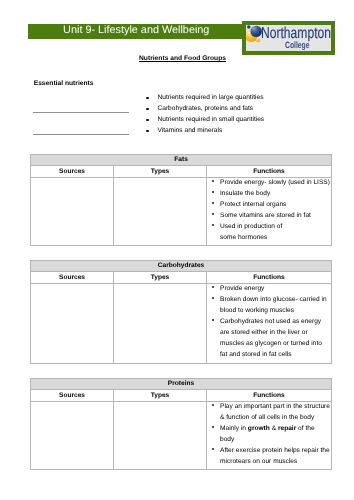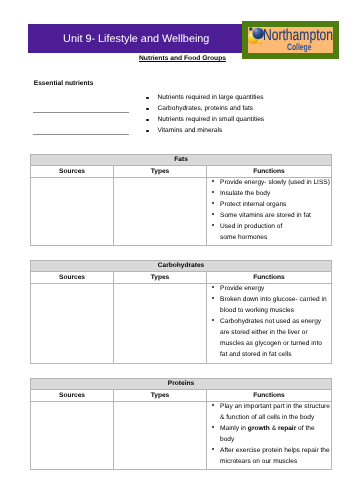--- a/index.html
+++ b/index.html
@@ -1,27 +1,27 @@
 <!DOCTYPE html>
 <html><head>
 <meta charset="utf-8">
 <title>Unit 9 - Lifestyle and Wellbeing - Nutrients and Food Groups</title>
 <style>
 html,body{margin:0;padding:0;width:354px;height:500px;background:#ffffff;overflow:hidden;}
 body{font-family:"Liberation Sans",sans-serif;color:#000000;-webkit-font-smoothing:antialiased;text-rendering:geometricPrecision;}
 .page{position:relative;width:354px;height:500px;background:#ffffff;}
 
 
-.title-bar{position:absolute;left:28px;top:24px;width:213.5px;height:29px;background:#4c1d95;
-  display:flex;align-items:center;justify-content:center;}
+.title-bar{position:absolute;left:28px;top:24px;width:213.5px;height:15px;background:#4d7c0f;
+  display:flex;justify-content:center;}
 .title-bar .t{color:#ffffff;font-size:10.85px;line-height:12px;white-space:nowrap;}
 
 
 .logo-box{position:absolute;left:241.5px;top:21px;width:85px;height:25.5px;
-  border:6px solid #4d7c0f;background:#fdba74;}
+  border:4px solid #4d7c0f;background:#e5e5e5;}
 .logo-svg{position:absolute;left:0px;top:0px;}
 .logo-main{position:absolute;left:15.2px;top:2.4px;font-size:15.8px;font-weight:normal;color:#1e3a72;
   transform:scaleX(0.766);transform-origin:left top;white-space:nowrap;line-height:14px;
   -webkit-text-stroke:0.1px #1e3a72;}
 .logo-sub{position:absolute;left:39.5px;top:16.3px;font-size:9.2px;font-weight:bold;color:#37508c;
   transform:scaleX(0.74);transform-origin:left top;white-space:nowrap;line-height:9px;}
 
 
 .doc-title{position:absolute;left:139px;top:55px;font-size:6.7px;font-weight:bold;
   text-decoration:underline;white-space:nowrap;}

